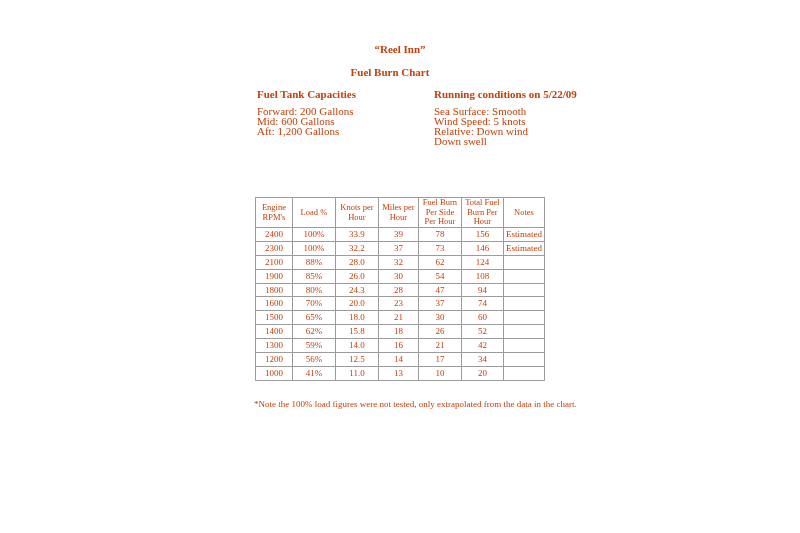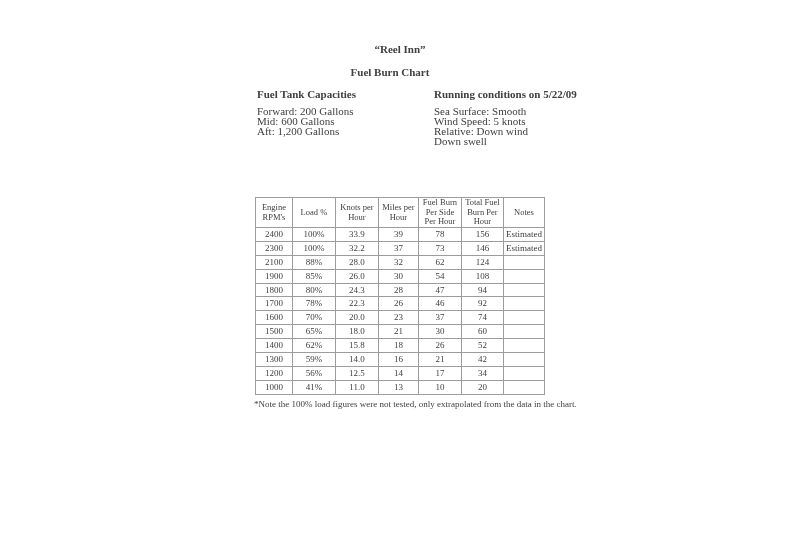--- a/index.html
+++ b/index.html
@@ -7,21 +7,21 @@
     padding: 0;
     background: #ffffff;
   }
   .page {
     position: relative;
     width: 800px;
     height: 533px;
     background: #ffffff;
     overflow: hidden;
     font-family: "Liberation Serif", serif;
-    color: #404040;
+    color: #c2410c;
   }
   .doc-title {
     position: absolute;
     left: 0;
     top: 43px;
     width: 800px;
     text-align: center;
     font-size: 11px;
     font-weight: bold;
   }
@@ -177,29 +177,20 @@
         <tr>
           <td>1800</td>
           <td>80%</td>
           <td>24.3</td>
           <td>28</td>
           <td>47</td>
           <td>94</td>
           <td></td>
         </tr>
         <tr>
-          <td>1700</td>
-          <td>78%</td>
-          <td>22.3</td>
-          <td>26</td>
-          <td>46</td>
-          <td>92</td>
-          <td></td>
-        </tr>
-        <tr>
           <td>1600</td>
           <td>70%</td>
           <td>20.0</td>
           <td>23</td>
           <td>37</td>
           <td>74</td>
           <td></td>
         </tr>
         <tr>
           <td>1500</td>

